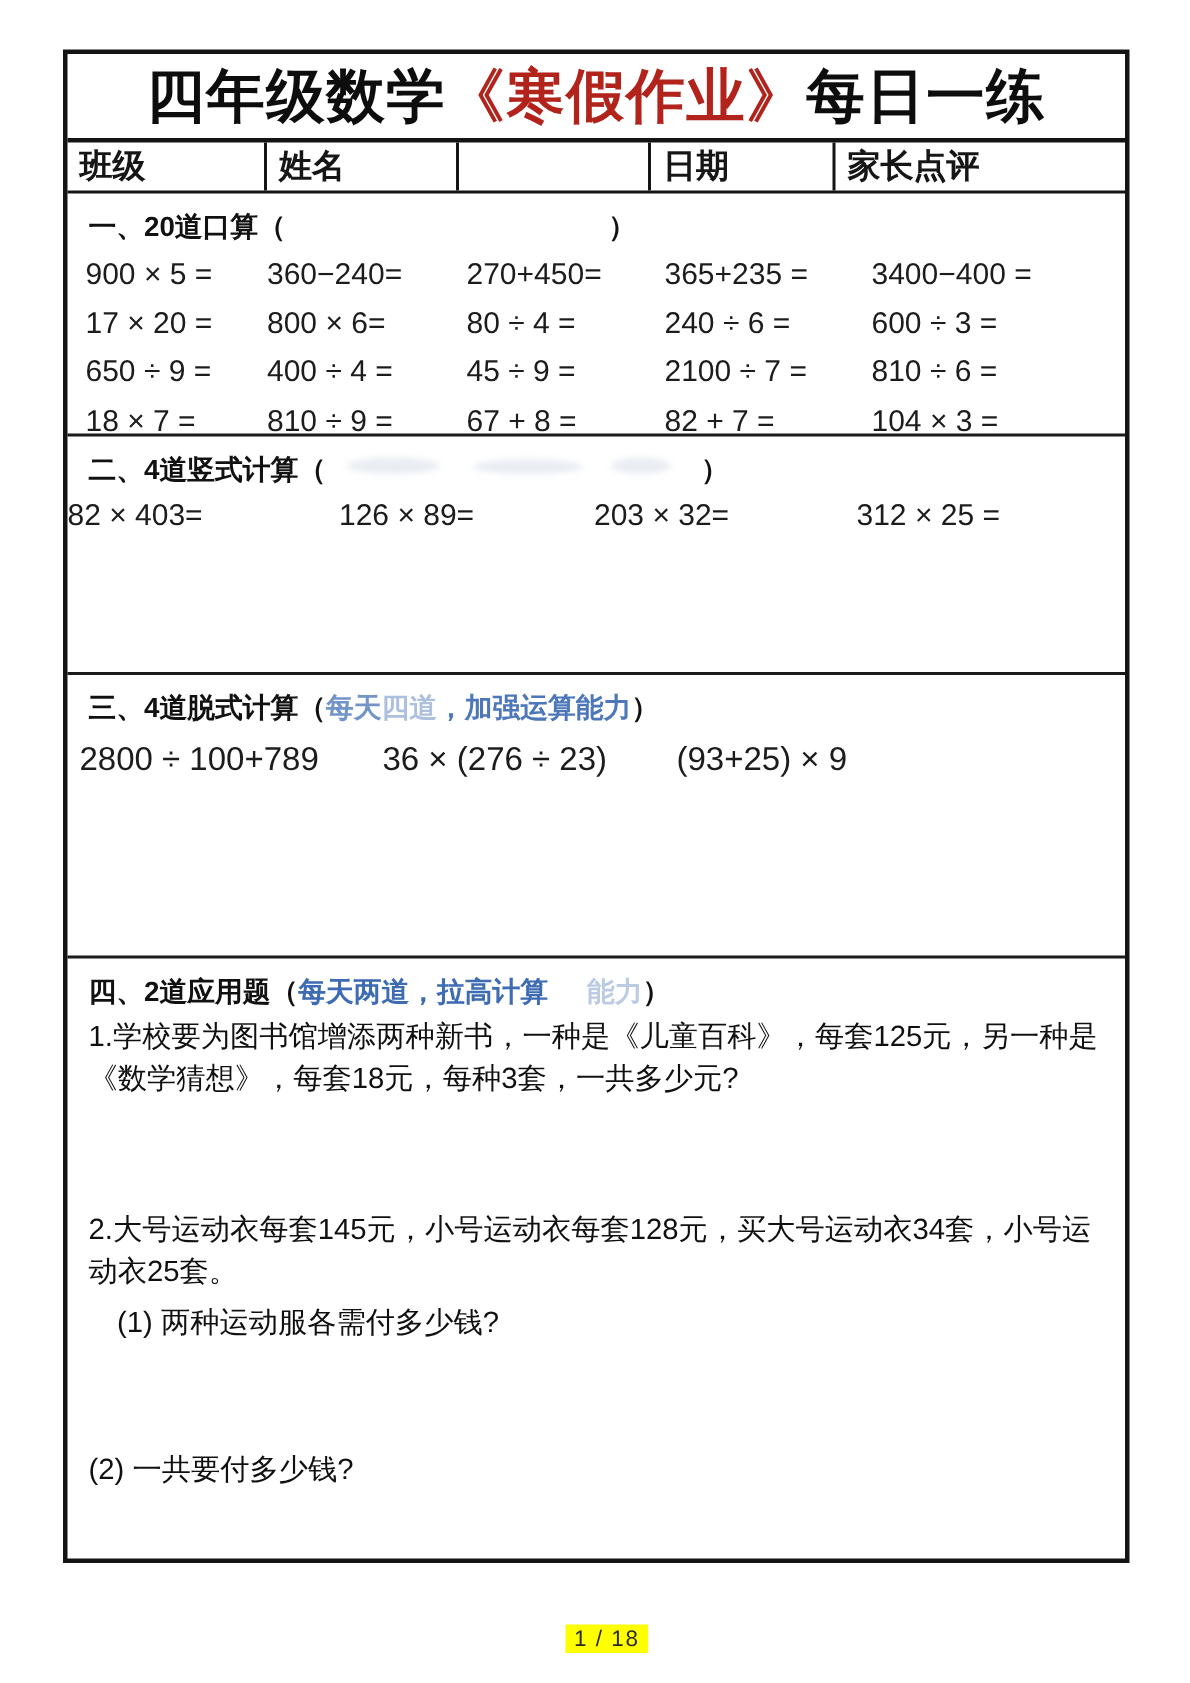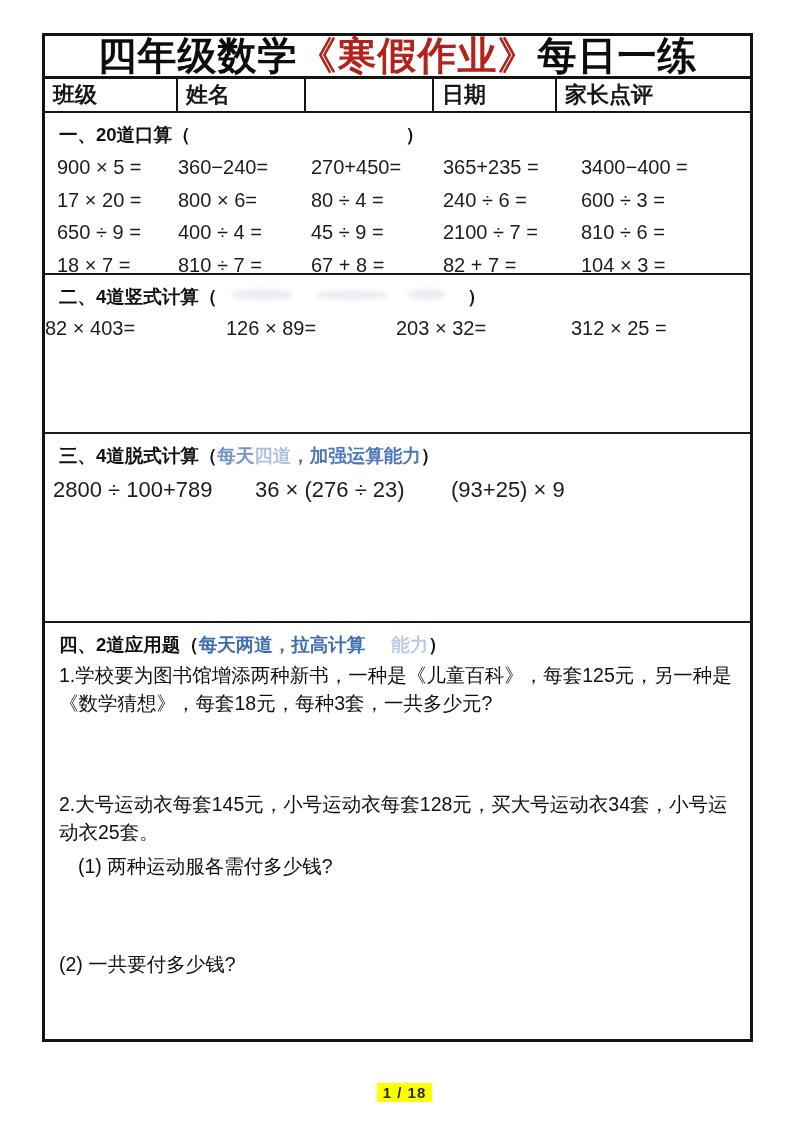--- a/index.html
+++ b/index.html
@@ -7,21 +7,21 @@
     width:793px;height:1122px;position:relative;background:#ffffff;
     font-family:"Liberation Sans",sans-serif;color:#161616;
     -webkit-font-smoothing:antialiased;
   }
   .frame{
     position:absolute;left:42px;top:33px;width:711px;height:1009px;
     border:3px solid #141414;box-sizing:border-box;background:#fff;
   }
   
   .title-row{
-    height:43px;border-bottom:3px solid #141414;box-sizing:border-box;
+    height:59px;border-bottom:3px solid #141414;box-sizing:border-box;
     display:flex;align-items:center;justify-content:center;
     font-family:"DejaVu Serif","Liberation Serif",serif;
     font-weight:900;font-size:39px;letter-spacing:1px;white-space:nowrap;
     color:#0d0d0d;
   }
   .title-red{color:#b2231c;}
   
   .info-row{
     height:34px;border-bottom:2px solid #141414;box-sizing:border-box;
     display:grid;grid-template-columns:133px 128px 128px 123px 1fr;
@@ -70,21 +70,21 @@
   
   .word-text{margin:0;padding:0 8px 0 14px;font-size:19.5px;line-height:27.5px;color:#101010;}
   .wp1{margin-top:5px;}
   .wp2{margin-top:74px;}
   .wq1{margin-top:7px;padding-left:33px;}
   .wq2{margin-top:70px;}
   
   .footer{position:absolute;left:0;width:793px;top:1083px;text-align:center;}
   .page-pill{
     display:inline-block;background:#ffff00;color:#2a2a2a;
-    font-weight:bold;font-size:15px;padding:1px 6px;letter-spacing:1px;margin-left:16px;
+    font-weight:normal;font-size:15px;padding:1px 6px;letter-spacing:1px;margin-left:16px;
   }
 </style>
 </head>
 <body>
 
 <div class="frame">
 
   <div class="title-row">
     <span>四年级数学</span>
       <span class="title-red">《寒假作业》</span>
@@ -115,21 +115,21 @@
       <div>800 × 6=</div>
       <div>80 ÷ 4 =</div>
       <div>240 ÷ 6 =</div>
       <div>600 ÷ 3 =</div>
       <div>650 ÷ 9 =</div>
       <div>400 ÷ 4 =</div>
       <div>45 ÷ 9 =</div>
       <div>2100 ÷ 7 =</div>
       <div>810 ÷ 6 =</div>
       <div>18 × 7 =</div>
-      <div>810 ÷ 7 =</div>
+      <div>810 ÷ 9 =</div>
       <div>67 + 8 =</div>
       <div>82 + 7 =</div>
       <div>104 × 3 =</div>
     </div>
   </div>
 
   <div class="sec sec2 sec-b">
     <div class="sec-heading">
       <span>二、4道竖式计算（</span>
       <span class="gap250">

